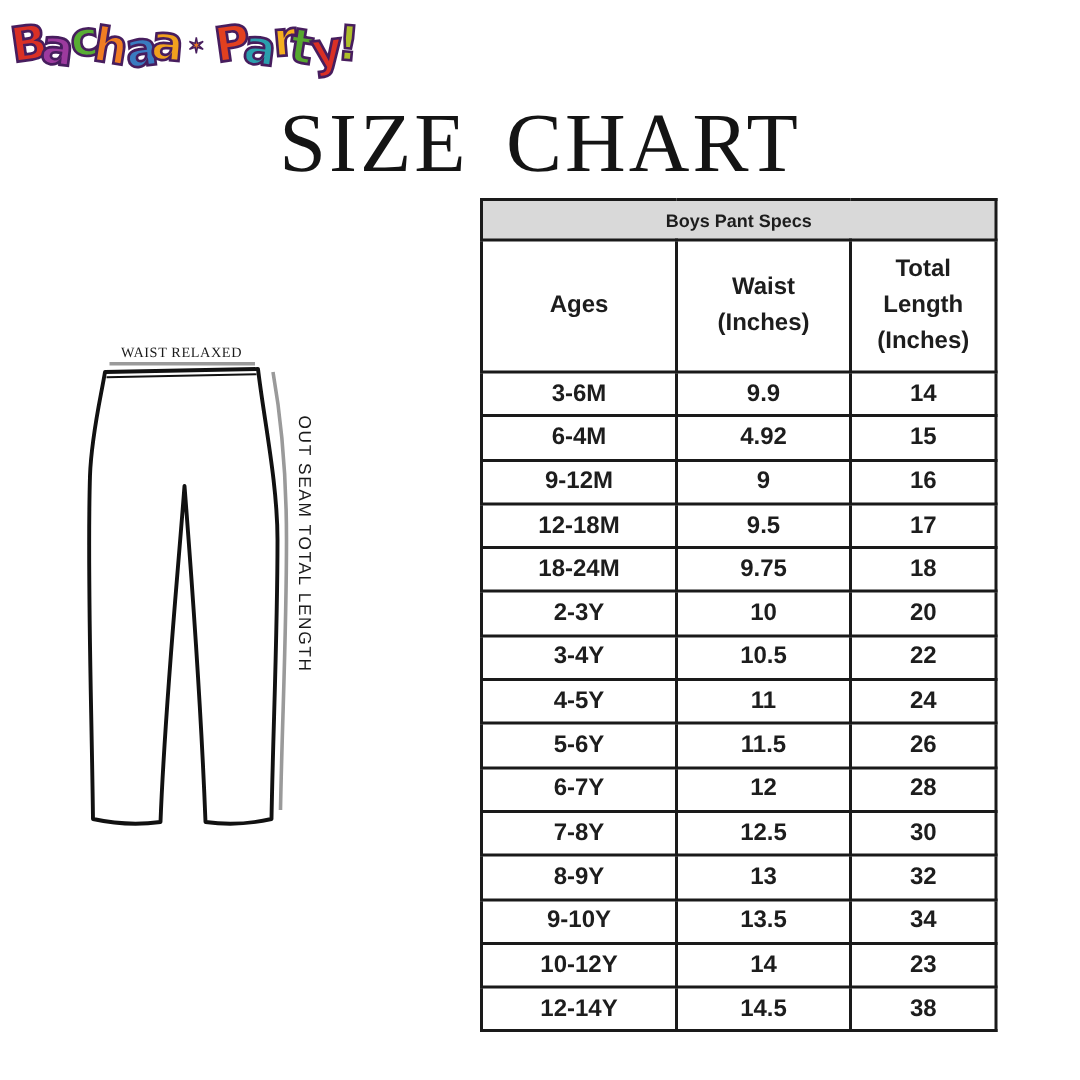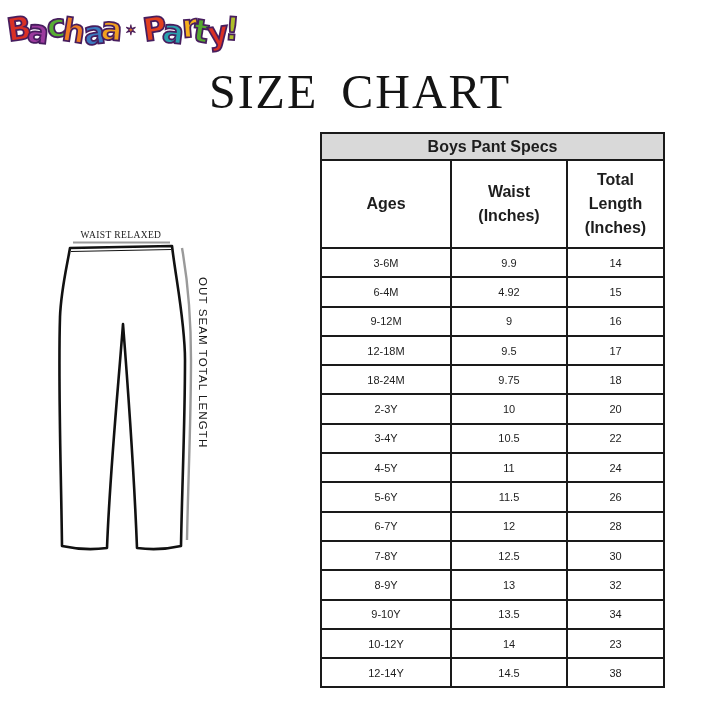--- a/index.html
+++ b/index.html
@@ -8,36 +8,36 @@
 
   
   .logo{position:absolute;left:10px;top:2px;white-space:nowrap;line-height:52px;}
   .logo-letter{display:inline-block;font-family:"DejaVu Sans",sans-serif;font-weight:bold;
                font-size:32px;-webkit-text-stroke:1.8px #471d5e;margin-left:-3px;}
   .logo-sep{display:inline-block;font-size:14px;color:#f07d23;-webkit-text-stroke:1px #471d5e;
             margin-left:2px;transform:translateY(-4px);}
 
   
   .title{position:absolute;top:64px;left:0;width:100%;margin:0;text-align:center;
-         font-family:"Liberation Serif",serif;font-weight:normal;font-size:48px;
+         font-family:"Liberation Serif",serif;font-weight:normal;font-size:56px;
          color:#141414;letter-spacing:2px;word-spacing:9px;}
 
   
   .pants{position:absolute;left:48px;top:218px;width:170px;height:335px;}
   .waist-txt{font-family:"Liberation Serif",serif;font-size:9.5px;letter-spacing:0.4px;fill:#1a1a1a;}
   .seam-txt{font-family:"Liberation Sans",sans-serif;font-size:11.5px;letter-spacing:1.1px;fill:#1a1a1a;}
 
   
   .spec-table{position:absolute;left:320px;top:132px;width:343px;border-collapse:collapse;
               table-layout:fixed;font-family:"Liberation Sans",sans-serif;}
   .spec-table th,.spec-table td{border:2px solid var(--border-color,#1a1a1a);text-align:center;
               vertical-align:middle;padding:0;color:#1d1d1d;}
-  .tbl-title{height:25px;background:var(--header-bg,#d9d9d9);font-size:16px;font-weight:bold;}
+  .tbl-title{height:25px;background:var(--header-bg,#d9d9d9);font-size:12px;font-weight:bold;}
   .col{height:86px;font-size:16px;font-weight:bold;white-space:pre-line;line-height:1.5;}
-  .spec-table td{height:27.3px;font-size:11px;font-weight:normal;}
+  .spec-table td{height:27.3px;font-size:16px;font-weight:bold;}
 </style>
 </head>
 <body>
 
 <div class="canvas">
 
   <div class="logo"><span class="logo-letter" style="color: rgb(217, 48, 37); transform: rotate(-8deg) translateY(1px);">B</span><span class="logo-letter" style="color: rgb(156, 58, 158); transform: rotate(7deg) translateY(4px);">a</span><span class="logo-letter" style="color: rgb(88, 173, 51); transform: rotate(-5deg) translateY(-2px);">c</span><span class="logo-letter" style="color: rgb(240, 125, 35); transform: rotate(9deg) translateY(3px);">h</span><span class="logo-letter" style="color: rgb(58, 123, 192); transform: rotate(-7deg) translateY(5px);">a</span><span class="logo-letter" style="color: rgb(240, 160, 30); transform: rotate(5deg) translateY(1px);">a</span><span class="logo-sep">✶</span><span class="logo-letter" style="color: rgb(226, 64, 31); transform: rotate(-8deg) translateY(1px); margin-left: 6px;">P</span><span class="logo-letter" style="color: rgb(42, 159, 173); transform: rotate(7deg) translateY(4px);">a</span><span class="logo-letter" style="color: rgb(245, 176, 30); transform: rotate(-5deg) translateY(-2px);">r</span><span class="logo-letter" style="color: rgb(86, 168, 47); transform: rotate(9deg) translateY(3px);">t</span><span class="logo-letter" style="color: rgb(217, 48, 37); transform: rotate(-7deg) translateY(5px);">y</span><span class="logo-letter" style="color: rgb(174, 191, 42); transform: rotate(5deg) translateY(1px);">!</span></div>
 
   <h1 class="title">SIZE CHART</h1>
 

